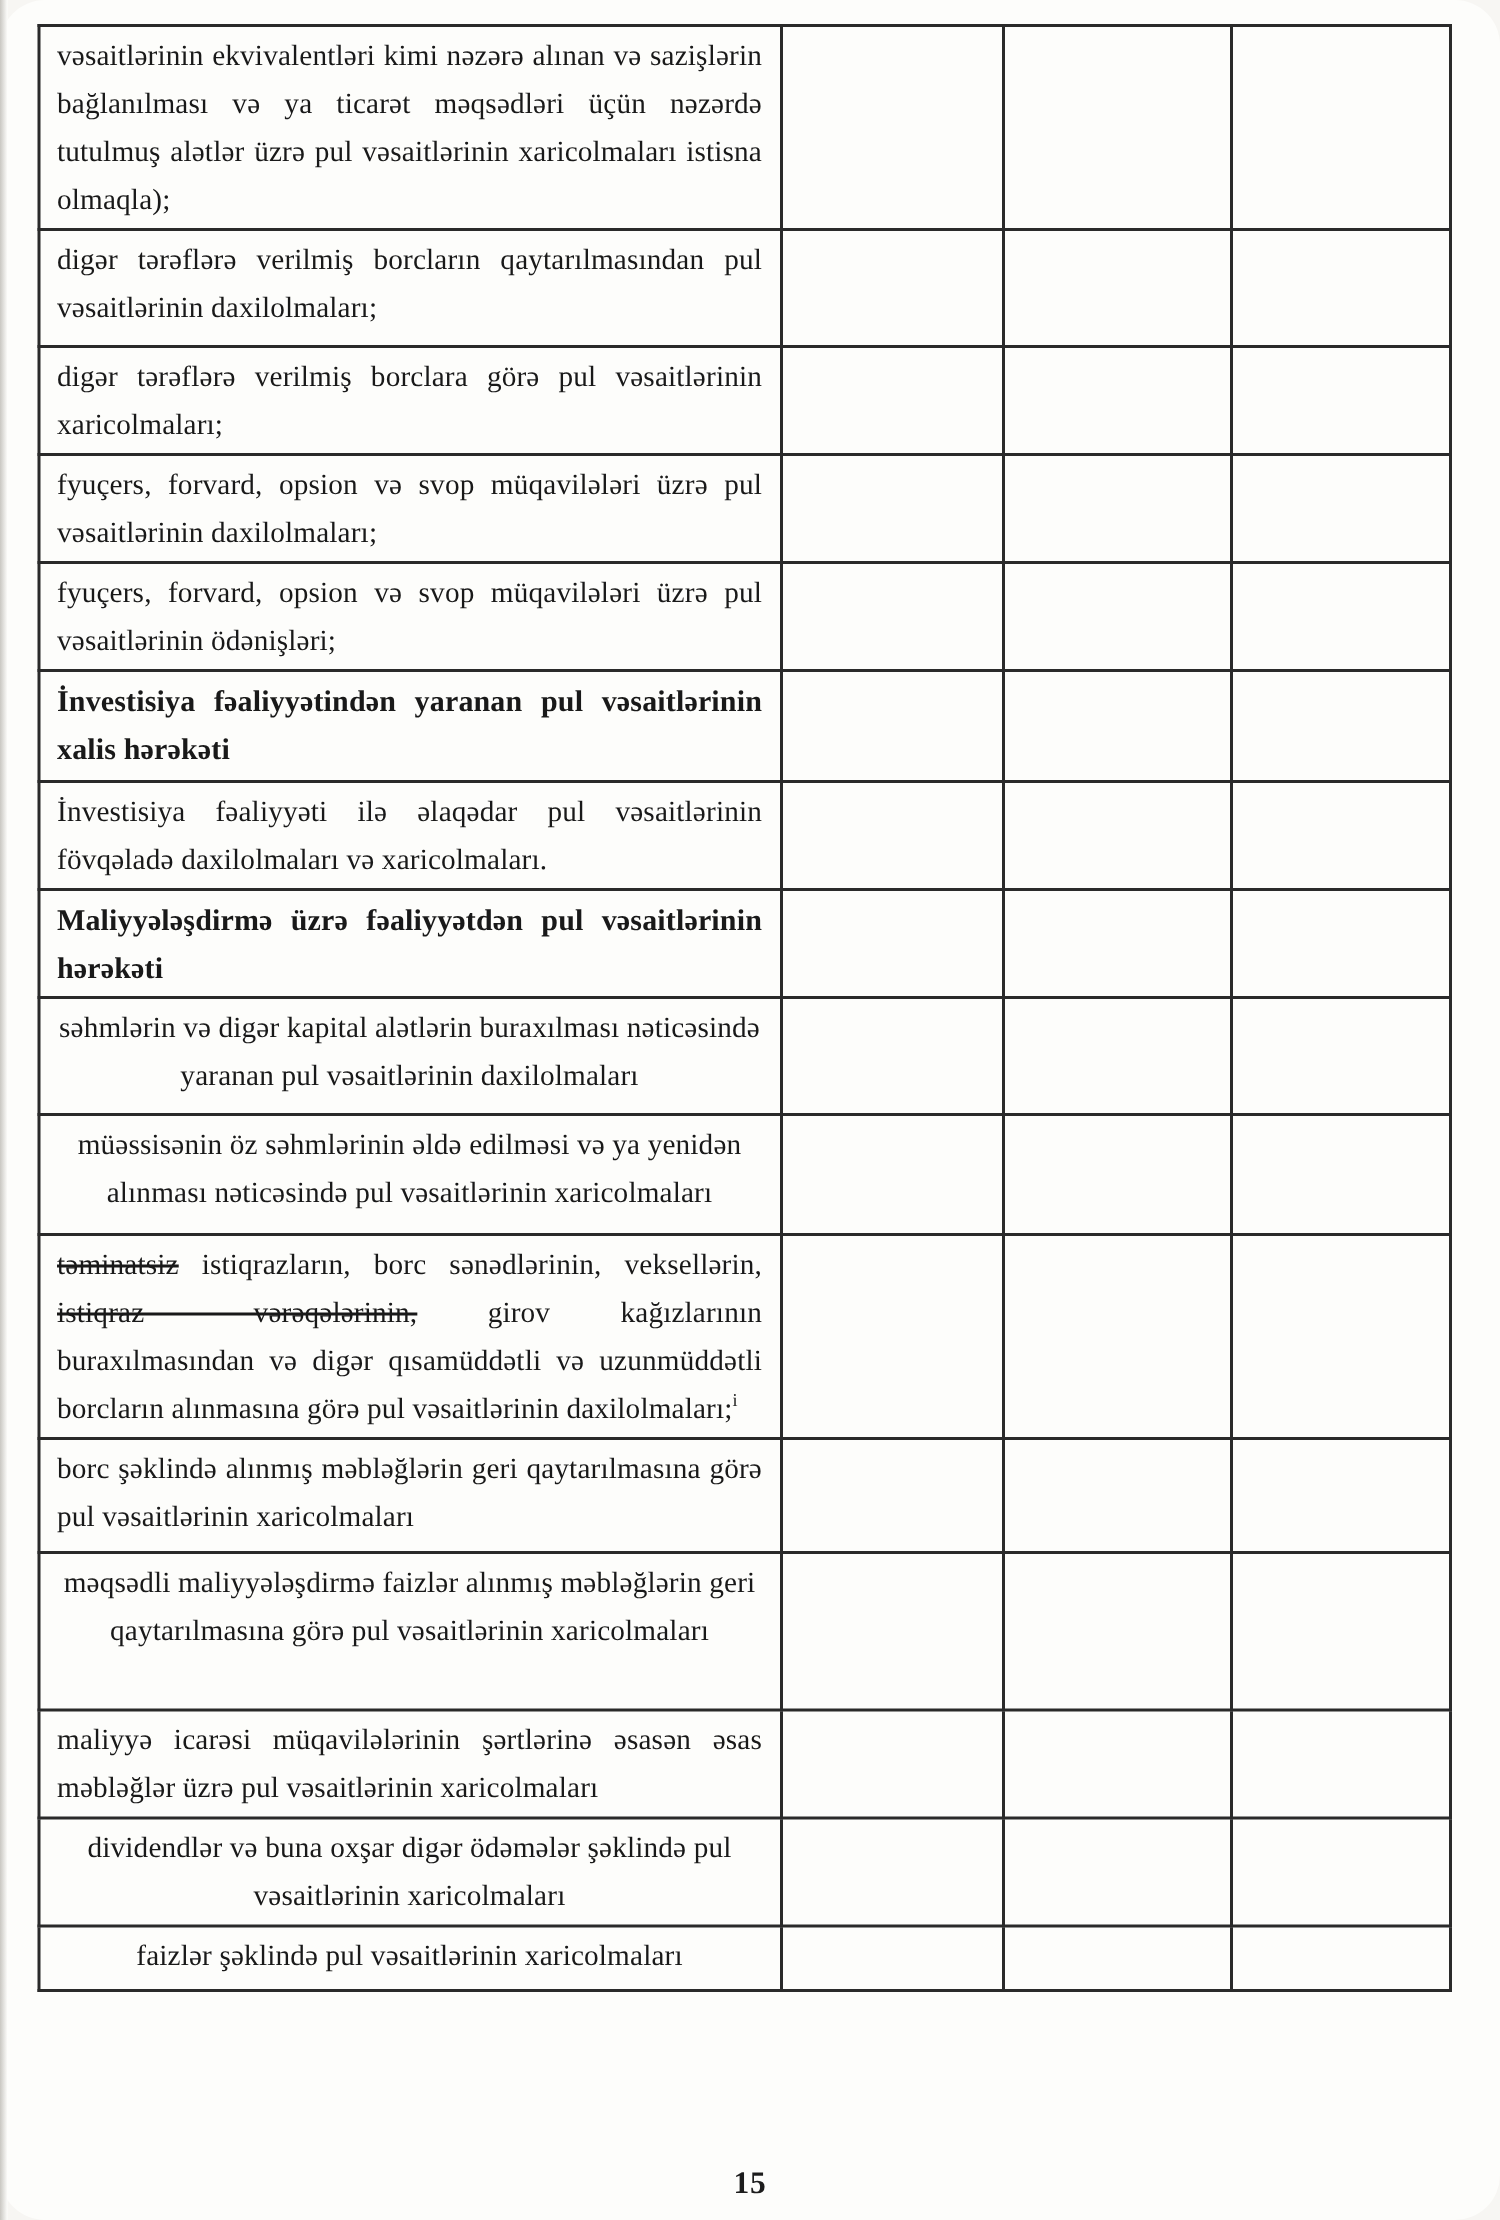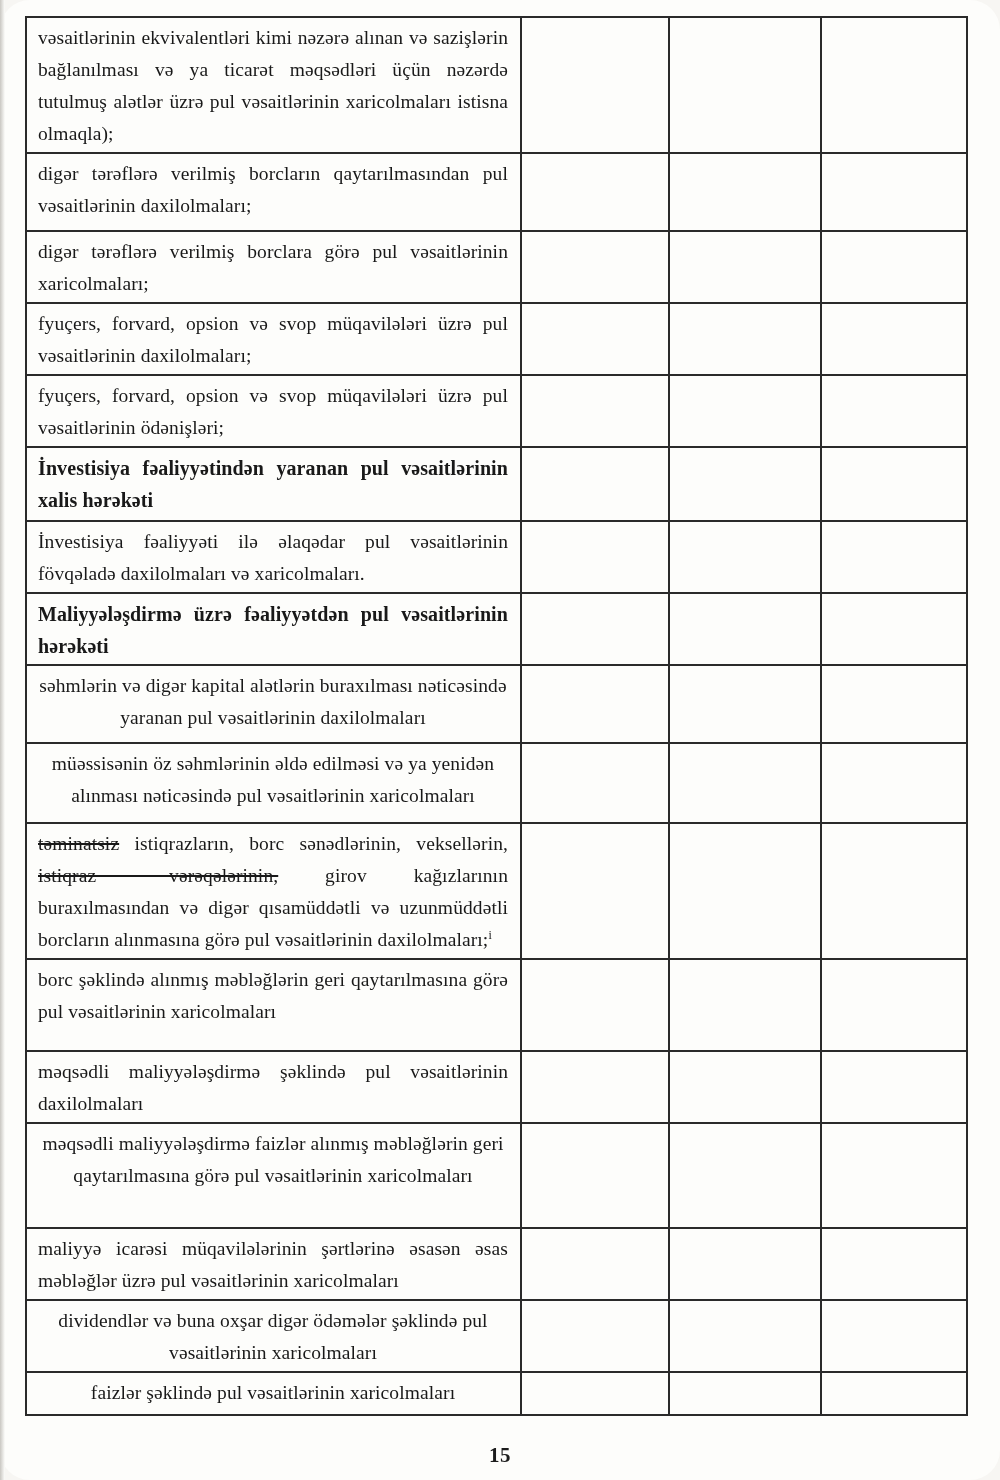--- a/index.html
+++ b/index.html
@@ -145,33 +145,27 @@
 
       <tr class="justify" style="height:111px">
         <td class="label">
           <span class="strike">təminatsiz</span><span> istiqrazların, borc sənədlərinin, veksellərin, </span><span class="strike-wide">istiqraz vərəqələrinin,</span><span> girov kağızlarının buraxılmasından və digər qısamüddətli və uzunmüddətli borcların alınmasına görə pul vəsaitlərinin daxilolmaları;</span><sup class="fnote">i</sup>
         </td>
         <td class="val"></td>
         <td class="val"></td>
         <td class="val"></td>
       </tr>
 
-      <tr class="justify" style="height:92px">
+      <tr class="justify" style="height:76px">
         <td class="label"><span>borc şəklində alınmış məbləğlərin geri qaytarılmasına görə pul vəsaitlərinin xaricolmaları</span></td>
         <td class="val"></td>
         <td class="val"></td>
         <td class="val"></td>
       </tr>
 
-      <tr class="justify" style="height:69px">
-        <td class="label"><span>məqsədli maliyyələşdirmə şəklində pul vəsaitlərinin daxilolmaları</span></td>
-        <td class="val"></td>
-        <td class="val"></td>
-        <td class="val"></td>
-      </tr>
 
       <tr class="leftal" style="height:105px">
         <td class="label"><span>məqsədli maliyyələşdirmə faizlər alınmış məbləğlərin geri qaytarılmasına görə pul vəsaitlərinin xaricolmaları</span></td>
         <td class="val"></td>
         <td class="val"></td>
         <td class="val"></td>
       </tr>
 
       <tr class="justify" style="height:72px">
         <td class="label"><span>maliyyə icarəsi müqavilələrinin şərtlərinə əsasən əsas məbləğlər üzrə pul vəsaitlərinin xaricolmaları</span></td>

